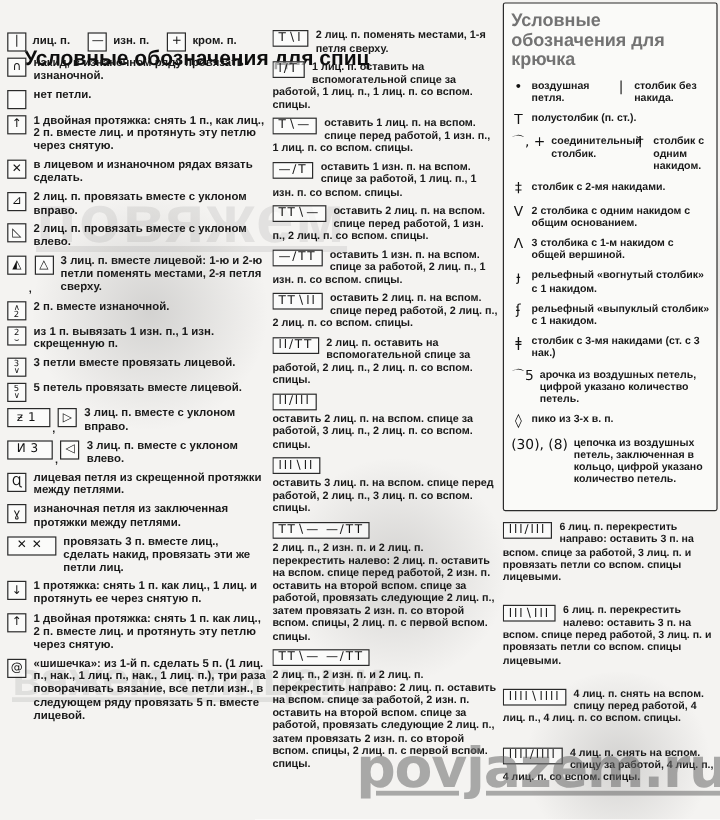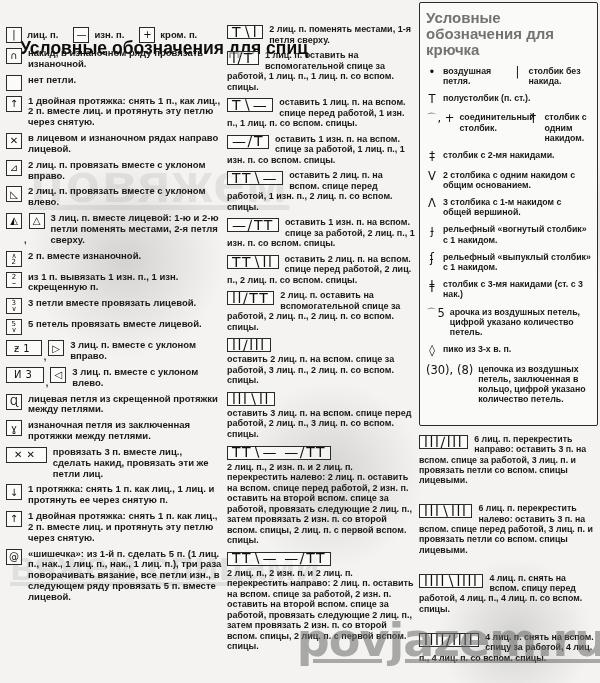--- a/index.html
+++ b/index.html
@@ -32,21 +32,21 @@
        font-family:"DejaVu Sans",sans-serif;font-size:10px;font-weight:normal;color:#111;}
   .sym.wide{padding:0 7px;letter-spacing:4px;}
   .sym.stack{white-space:pre-line;font-size:7px;line-height:6px;}
   .comma{font-size:9px;align-self:flex-end;}
   .pairs{display:flex;gap:15px;align-items:center;}
   .pair{display:flex;gap:5px;align-items:center;}
   
   .mitem{font-size:9px;line-height:1.17;font-weight:bold;overflow:hidden;}
   .msym{float:left;margin:1px 6px 1px 0;display:inline-flex;align-items:center;box-sizing:border-box;
         height:14px;padding:0 4px;border:1.3px solid #2a2a2a;background:rgba(255,255,255,.65);
-        font-family:"DejaVu Sans",sans-serif;font-size:14px;font-weight:normal;letter-spacing:1.6px;color:#111;}
+        font-family:"DejaVu Sans",sans-serif;font-size:10px;font-weight:normal;letter-spacing:1.6px;color:#111;}
   .mitem.block .msym{float:none;display:inline-flex;margin-bottom:2px;}
   .mitem.block .mtxt{display:block;}
   
   .crochet{box-sizing:border-box;width:179px;min-height:424px;border:1.6px solid #2b2b2b;
            border-radius:2px;background:#fafaf8;padding:5px 6px 6px;margin-bottom:8px;}
   .ctitle{margin:2px 0 2px;text-align:left;font-size:15px;line-height:1.08;font-weight:bold;color:#737373;}
   .crow{display:flex;gap:6px;margin-top:7px;}
   .citem{display:flex;gap:5px;font-size:8.8px;line-height:1.16;font-weight:bold;flex:1;}
   .csym{flex:0 0 auto;min-width:12px;text-align:center;font-family:"DejaVu Sans",sans-serif;
         font-size:11.5px;font-weight:normal;color:#111;line-height:1;padding-top:1px;}
@@ -96,21 +96,21 @@
       <div class="item">
         <span class="symwrap">
           <span class="sym">↑</span>
         </span>
         <span class="txt">1 двойная протяжка: снять 1 п., как лиц., 2 п. вместе лиц. и протянуть эту петлю через снятую.</span>
       </div>
       <div class="item">
         <span class="symwrap">
           <span class="sym">✕</span>
         </span>
-        <span class="txt">в лицевом и изнаночном рядах направо лицевой.</span>
+        <span class="txt">в лицевом и изнаночном рядах вязать сделать.</span>
       </div>
       <div class="item">
         <span class="symwrap">
           <span class="sym">⊿</span>
         </span>
         <span class="txt">2 лиц. п. провязать вместе с уклоном вправо.</span>
       </div>
       <div class="item">
         <span class="symwrap">
           <span class="sym">◺</span>

